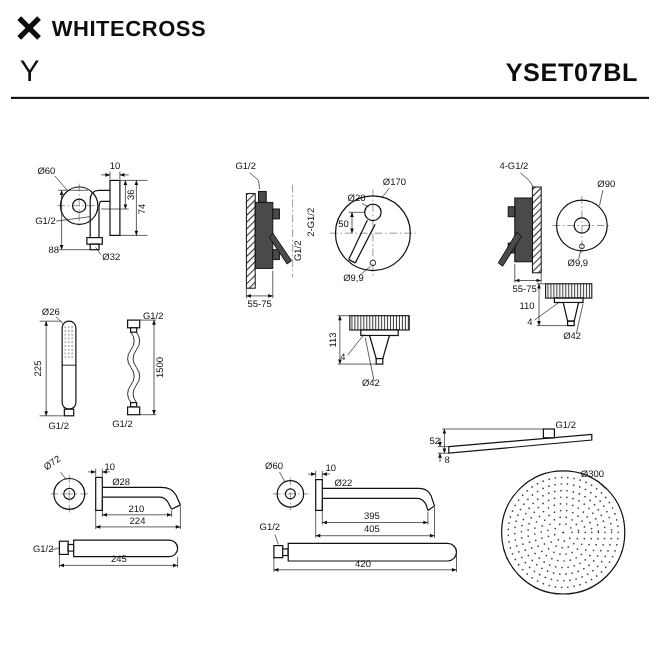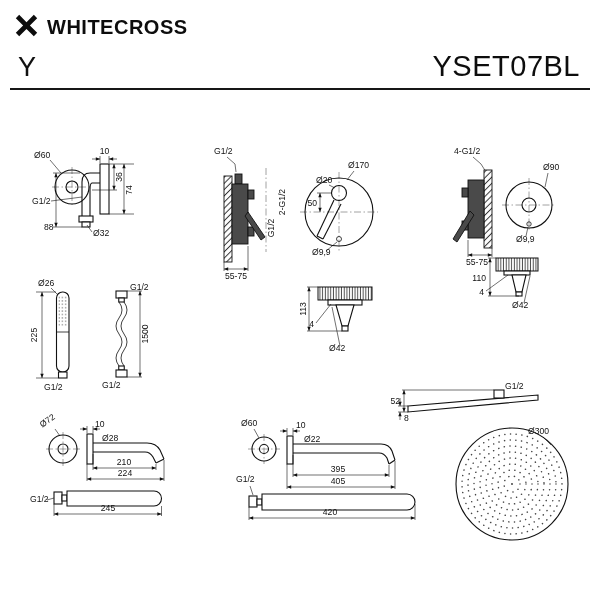--- a/index.html
+++ b/index.html
@@ -2,21 +2,21 @@
 <html><head>
 <meta charset="utf-8">
 <style>
   html,body{margin:0;padding:0;background:#fff}
   .page{position:relative;width:600px;height:600px;background:#fff;font-family:"Liberation Sans",sans-serif;overflow:hidden}
   .brand-row{position:absolute;top:12px;left:13px;display:flex;align-items:flex-end;gap:7px}
   .logo-x{width:27px;height:27px}
   .brand{font-size:20px;font-weight:bold;letter-spacing:.5px;color:#0d0d0d}
   .title-row{position:absolute;top:50px;left:18px;right:20px;display:flex;justify-content:space-between;align-items:baseline}
   .series{font-size:27px;color:#111}
-  .model{font-size:29px;font-weight:normal;letter-spacing:.5px;color:#0d0d0d}
+  .model{font-size:23px;font-weight:bold;letter-spacing:.5px;color:#0d0d0d}
   .rule{position:absolute;top:88px;left:10px;right:10px;height:1.5px;background:#161616}
   .sheet{position:absolute;left:0;top:0;width:600px;height:600px}
   .d{font-family:"Liberation Sans",sans-serif;font-size:8.6px;fill:#111}
   .obj{fill:none;stroke:#111;stroke-width:1.1}
   .objf{fill:#fff;stroke:#111;stroke-width:1.1}
   .thin{fill:none;stroke:#111;stroke-width:0.8}
   .ext,.dim,.ldr{fill:none;stroke:#111;stroke-width:0.6}
   .cl{fill:none;stroke:#555;stroke-width:0.55;stroke-dasharray:7 2.5 1.5 2.5}
   .dark{fill:#4a4a4a;stroke:#111;stroke-width:0.9}
   .nozzle{fill:none;stroke:#454545;stroke-width:1.5;stroke-linecap:round;stroke-dasharray:0.1 5.6}

